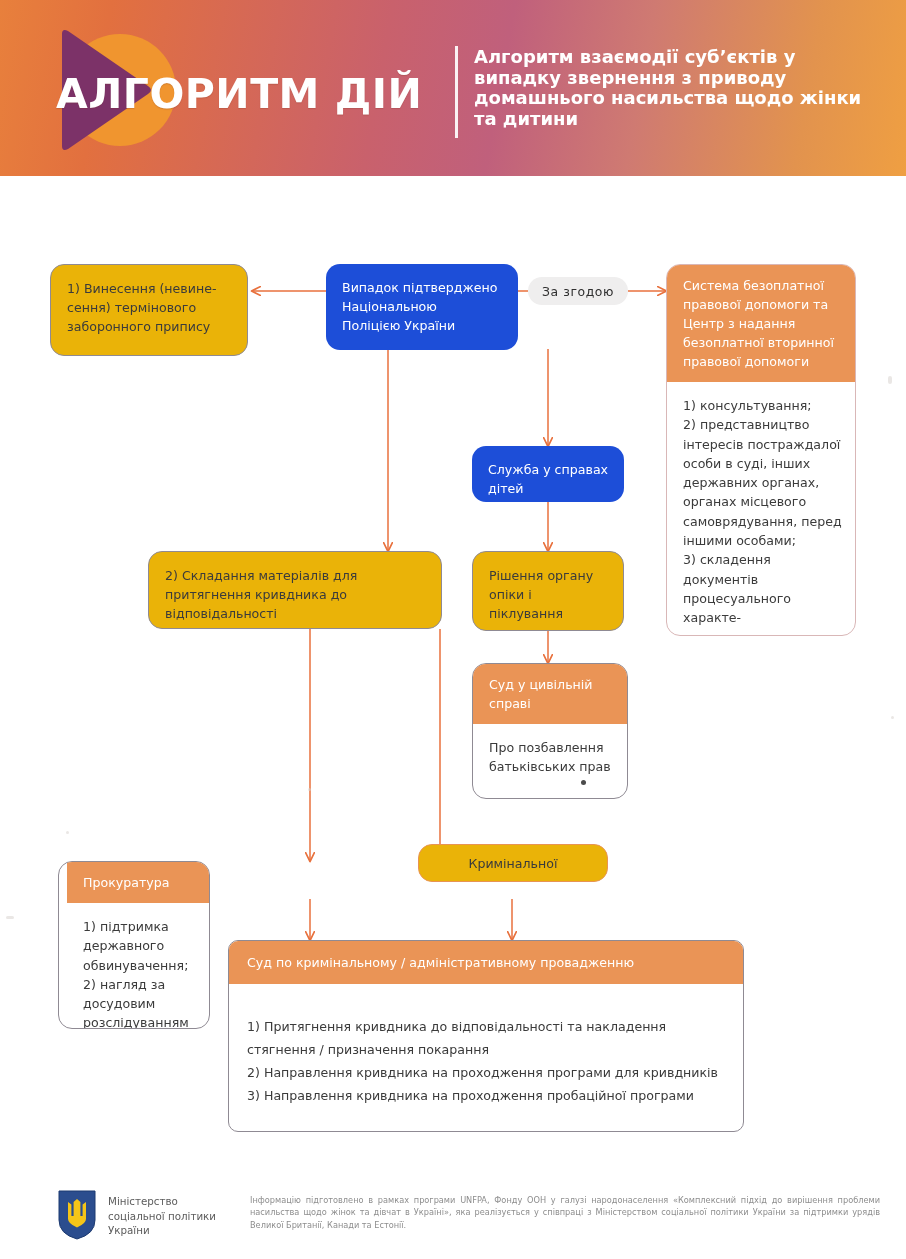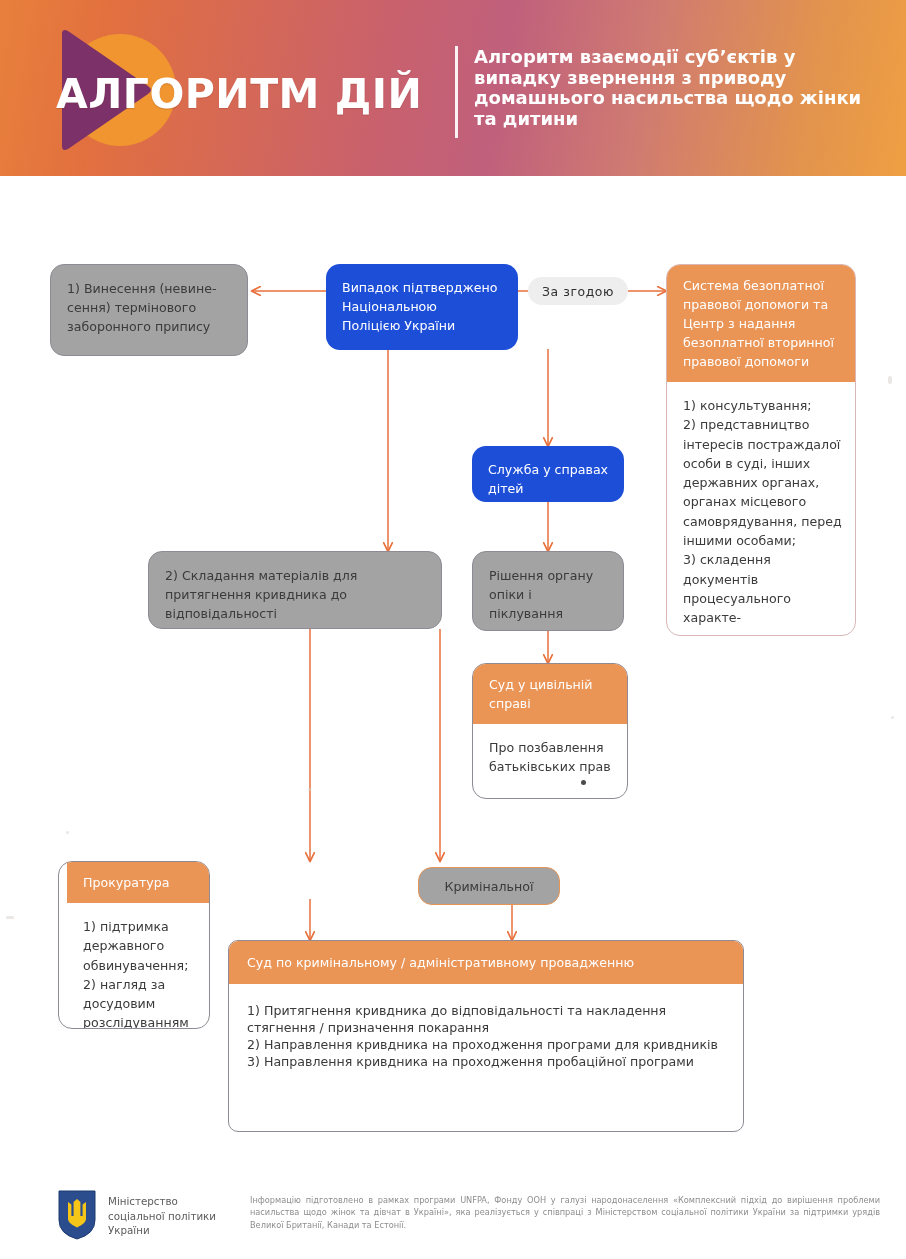--- a/index.html
+++ b/index.html
@@ -44,21 +44,21 @@
     color:#ffffff;font-size:18px;font-weight:bold;line-height:20.5px;
     font-family:"DejaVu Sans","Liberation Sans",sans-serif;
   }
 
   
   .canvas{position:absolute;left:0;top:176px;width:906px;height:1000px;}
 
   .node{position:absolute;box-sizing:border-box;}
 
   .node-white{
-    background:#a3a3a3;border:1.3px solid #8f8a93;border-radius:14px;
+    background:#eab308;border:1.3px solid #8f8a93;border-radius:14px;
   }
   .node-white.orange-border{border-color:#e89453;}
   .node-orange{
     background:#1d4ed8;border-radius:14px;color:#ffffff;
   }
   .node-txt{
     position:absolute;left:0;top:0;right:0;
     padding:14px 14px 10px 16px;
     font-size:12.6px;line-height:19px;color:#3b3b3b;
     font-family:"DejaVu Sans","Liberation Sans",sans-serif;
@@ -217,27 +217,27 @@
     <div class="combo-head">Прокуратура</div>
     <div class="combo-body">1) підтримка
 державного
 обвинувачення;
 2) нагляд за
 досудовим
 розслідуванням</div>
   </div>
 
 
-  <div class="node node-white orange-border" style="left:418px;top:691px;width:142px;height:38px;">
+  <div class="node node-white orange-border" style="left:418px;top:668px;width:190px;height:38px;">
     <div class="node-txt" style="padding:9px 10px;text-align:center;">Кримінальної</div>
   </div>
 
   <div class="combo" style="left:228px;top:764px;width:516px;height:192px;border-radius:10px;">
     <div class="combo-head" style="padding:12px 14px 12px 18px;">Суд по кримінальному / адміністративному провадженню</div>
-    <div class="combo-body" style="padding:18px 16px 10px 18px;line-height:17px;">1) Притягнення кривдника до відповідальності та накладення
+    <div class="combo-body" style="padding:18px 16px 10px 18px;line-height:23px;margin-top:13px;">1) Притягнення кривдника до відповідальності та накладення
 стягнення / призначення покарання
 2) Направлення кривдника на проходження програми для кривдників
 3) Направлення кривдника на проходження пробаційної програми</div>
   </div>
 
   <div class="speck" style="left:66px;top:655px;width:3px;height:3px;"></div>
   <div class="speck" style="left:308px;top:612px;width:3px;height:3px;"></div>
   <div class="speck" style="left:888px;top:200px;width:4px;height:8px;border-radius:2px;"></div>
   <div class="speck" style="left:891px;top:540px;width:3px;height:3px;"></div>
   <div class="speck" style="left:6px;top:740px;width:8px;height:3px;border-radius:2px;"></div>

